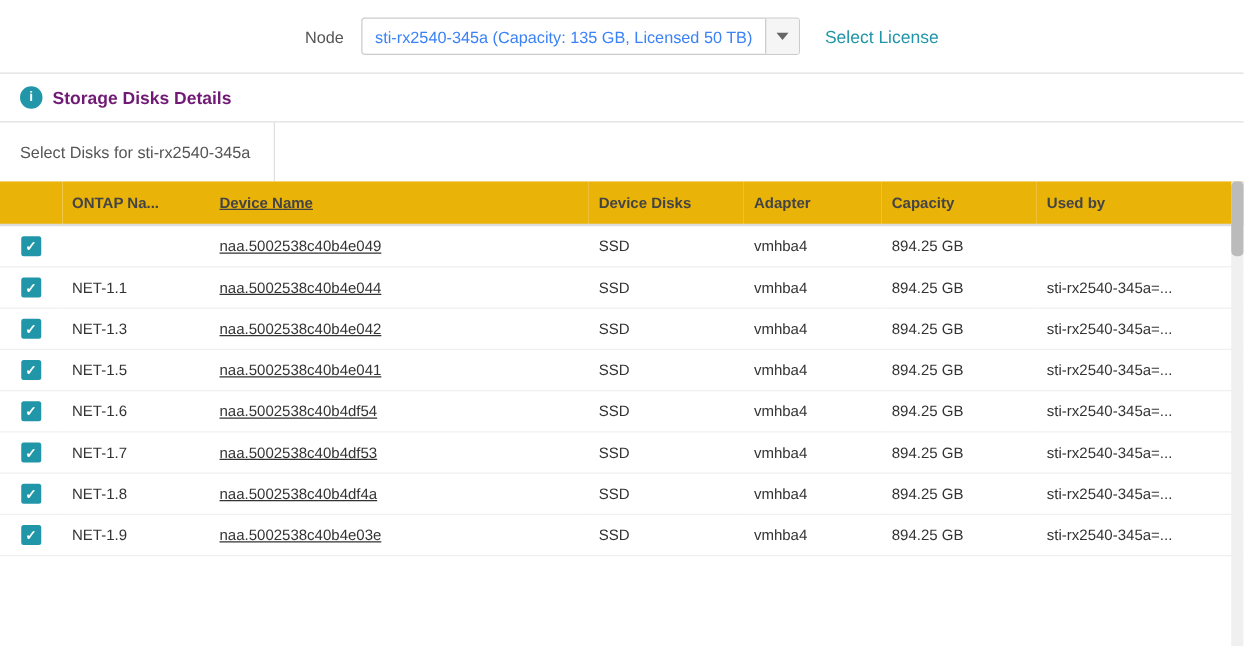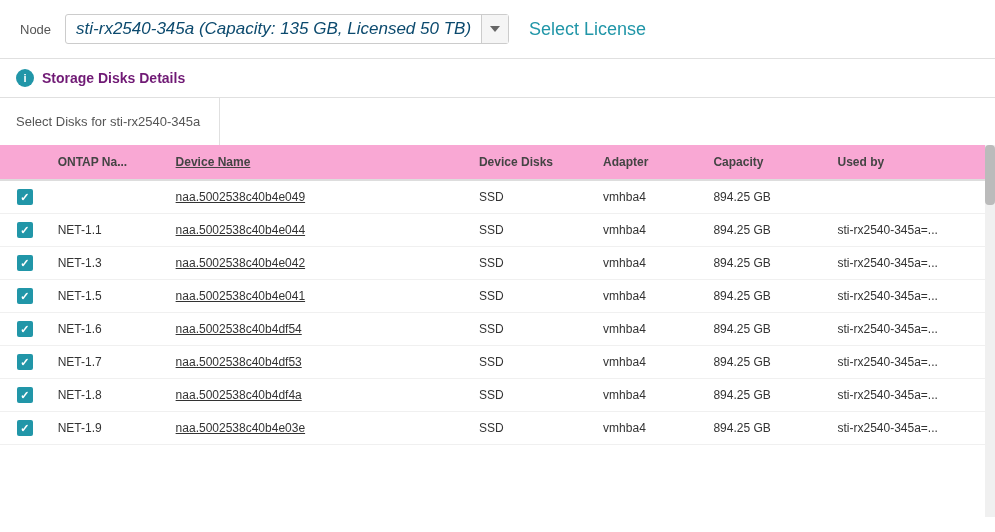--- a/index.html
+++ b/index.html
@@ -9,20 +9,21 @@
       background: #fff;
       color: #333;
       width: 995px;
       height: 532px;
       overflow: hidden;
     }
 
     .top-bar {
       display: flex;
       align-items: center;
+      justify-content: center;
       padding: 14px 20px;
       border-bottom: 1px solid #e0e0e0;
       gap: 10px;
     }
 
     .node-label {
       font-size: 13px;
       color: #555;
       margin-right: 4px;
     }
@@ -31,41 +32,40 @@
       display: flex;
       align-items: center;
       border: 1px solid #ccc;
       border-radius: 3px;
       background: #fff;
       height: 30px;
     }
 
     .node-select-text {
       padding: 0 10px;
-      font-size: 17px;
-      color: #0c4a6e;
+      font-size: 13px;
+      color: #3b82f6;
       min-width: 300px;
-      font-style: italic;
     }
 
     .node-dropdown-btn {
       border-left: 1px solid #ccc;
       padding: 0 8px;
       height: 100%;
       background: #f5f5f5;
       cursor: pointer;
       display: flex;
       align-items: center;
       justify-content: center;
     }
 
     .select-license-link {
       color: #2196a8;
       text-decoration: none;
-      font-size: 18px;
+      font-size: 14px;
       margin-left: 10px;
     }
 
     .section-header {
       display: flex;
       align-items: center;
       padding: 10px 16px;
       border-bottom: 1px solid #e0e0e0;
       gap: 8px;
     }
@@ -122,21 +122,21 @@
 
     .disk-table thead tr {
       border-bottom: 2px solid #ddd;
     }
 
     .disk-table th {
       padding: 10px 8px;
       text-align: left;
       font-weight: bold;
       color: #444;
-      background: #f9a8d4;
+      background: #eab308;
       white-space: nowrap;
     }
 
     .disk-table td {
       padding: 8px 8px;
       border-bottom: 1px solid #f0f0f0;
       white-space: nowrap;
     }
 
     .checkbox-cell {

